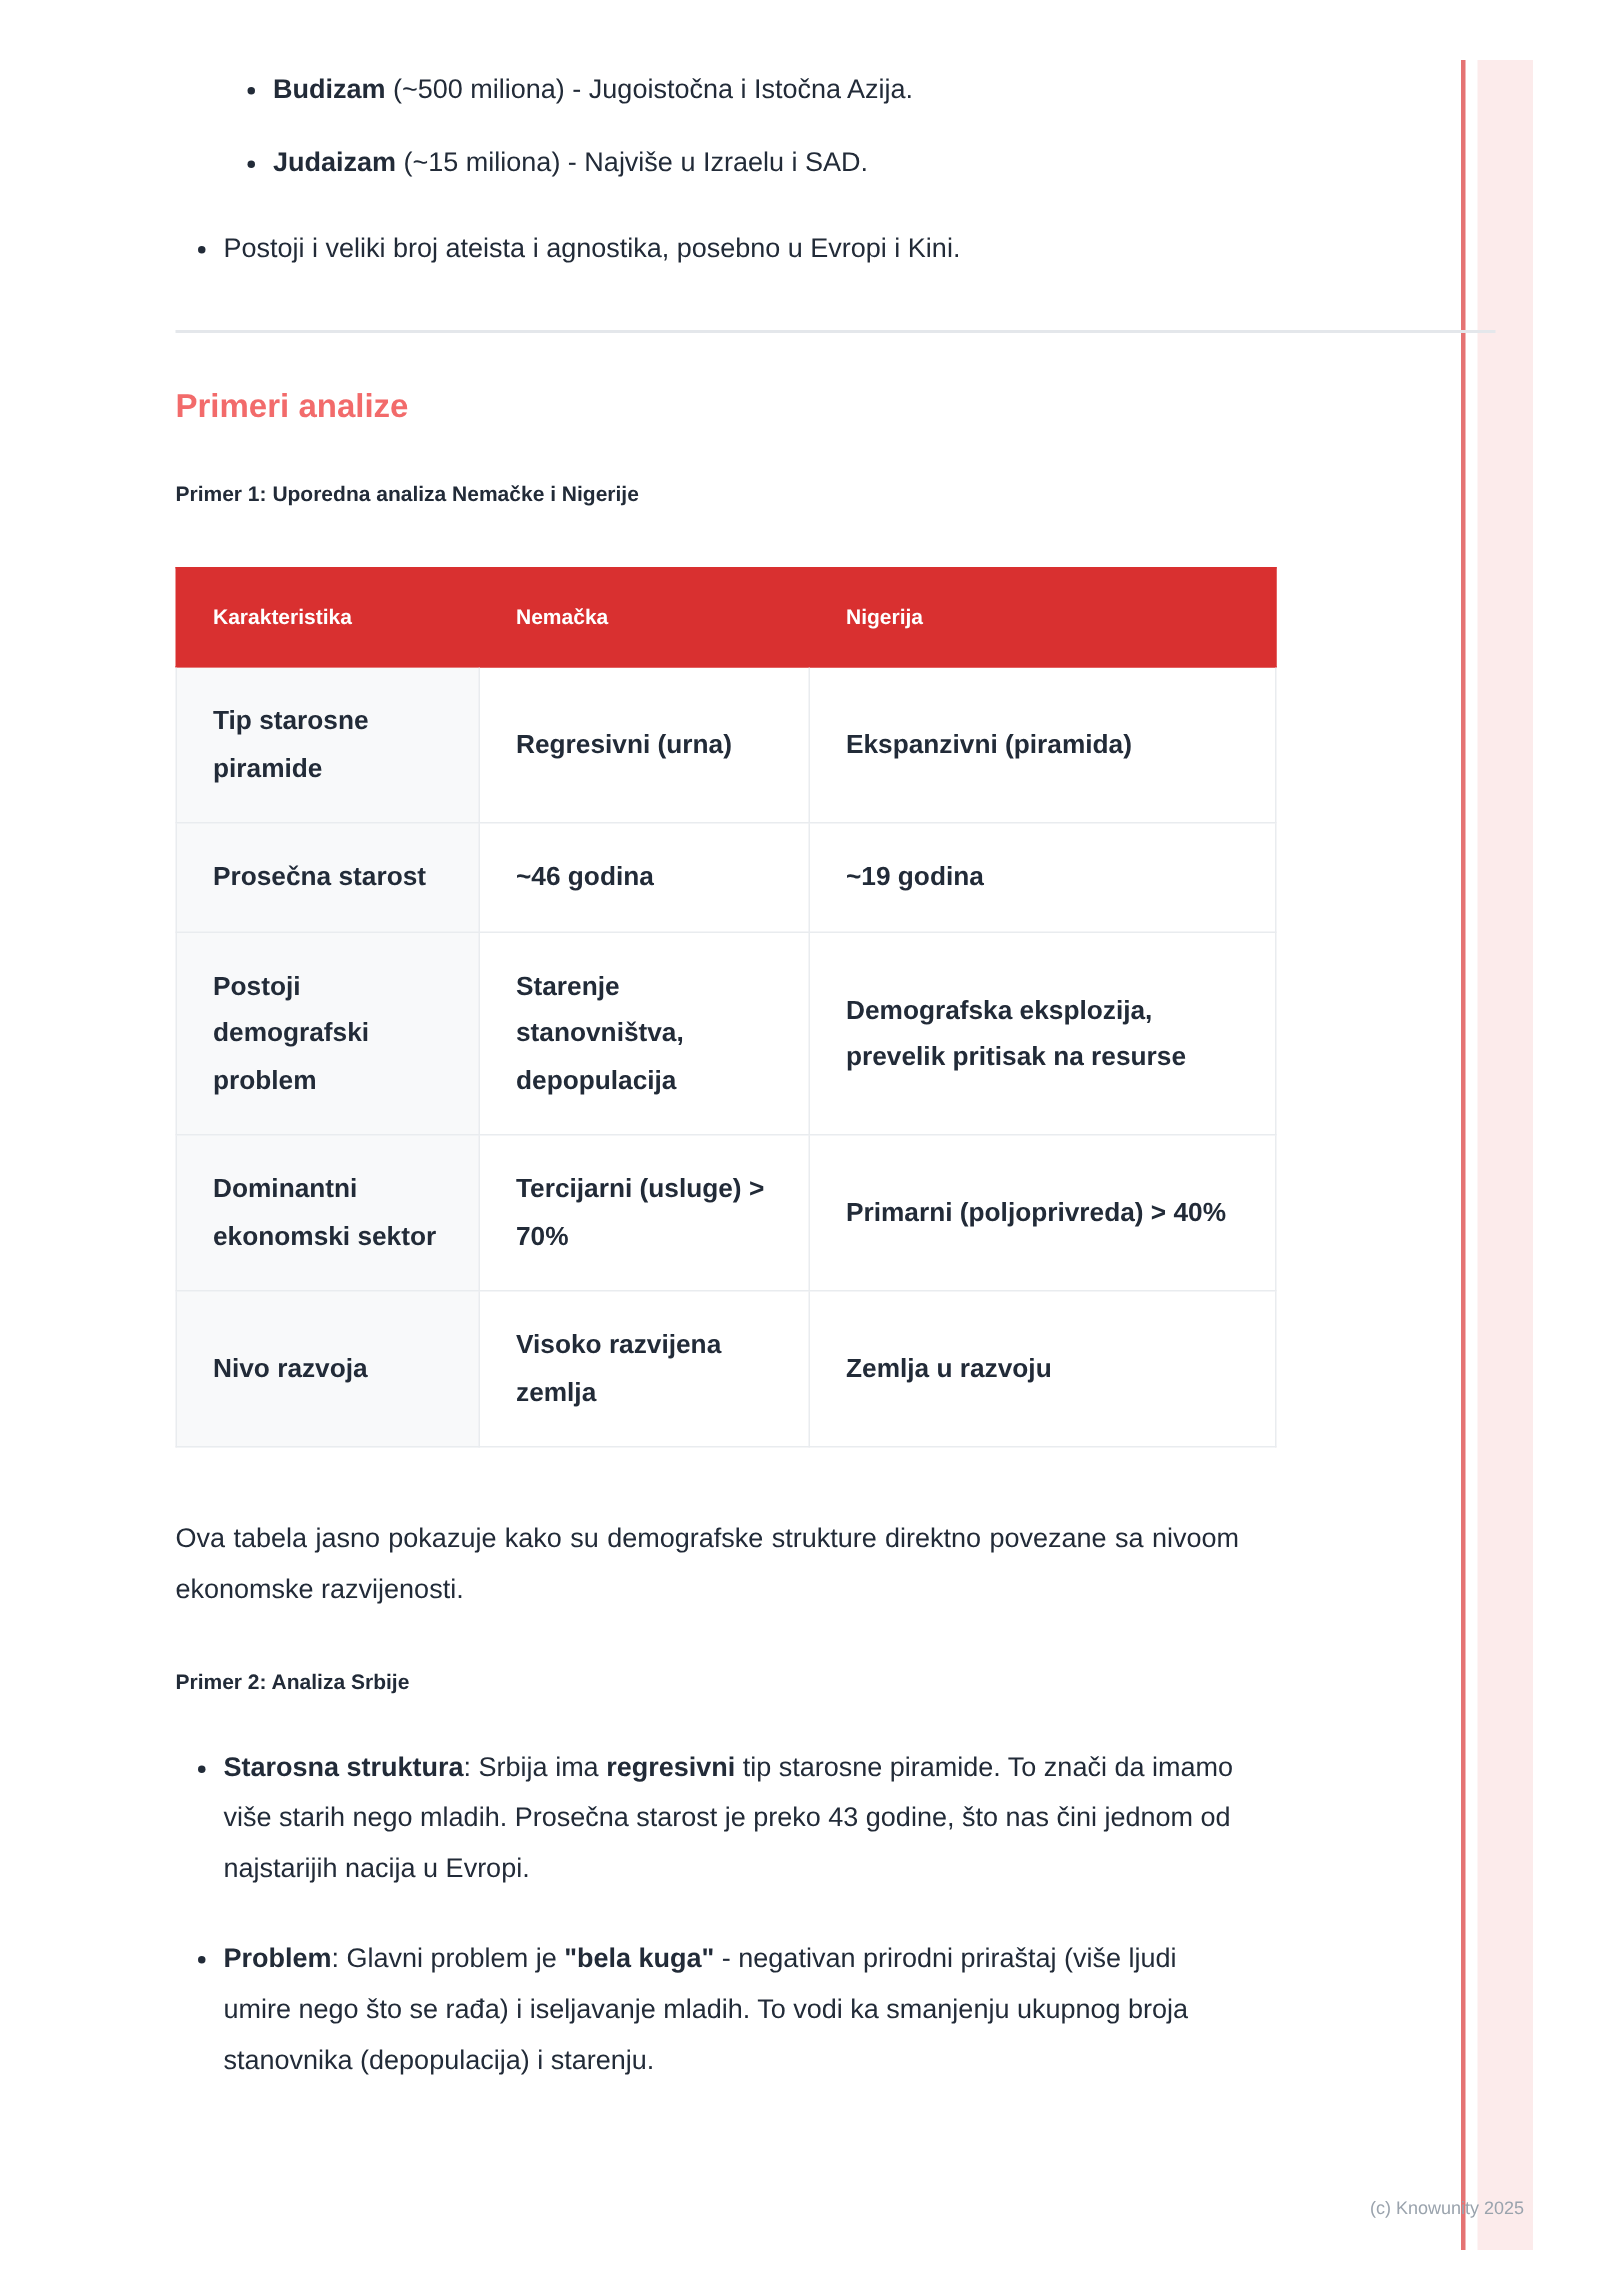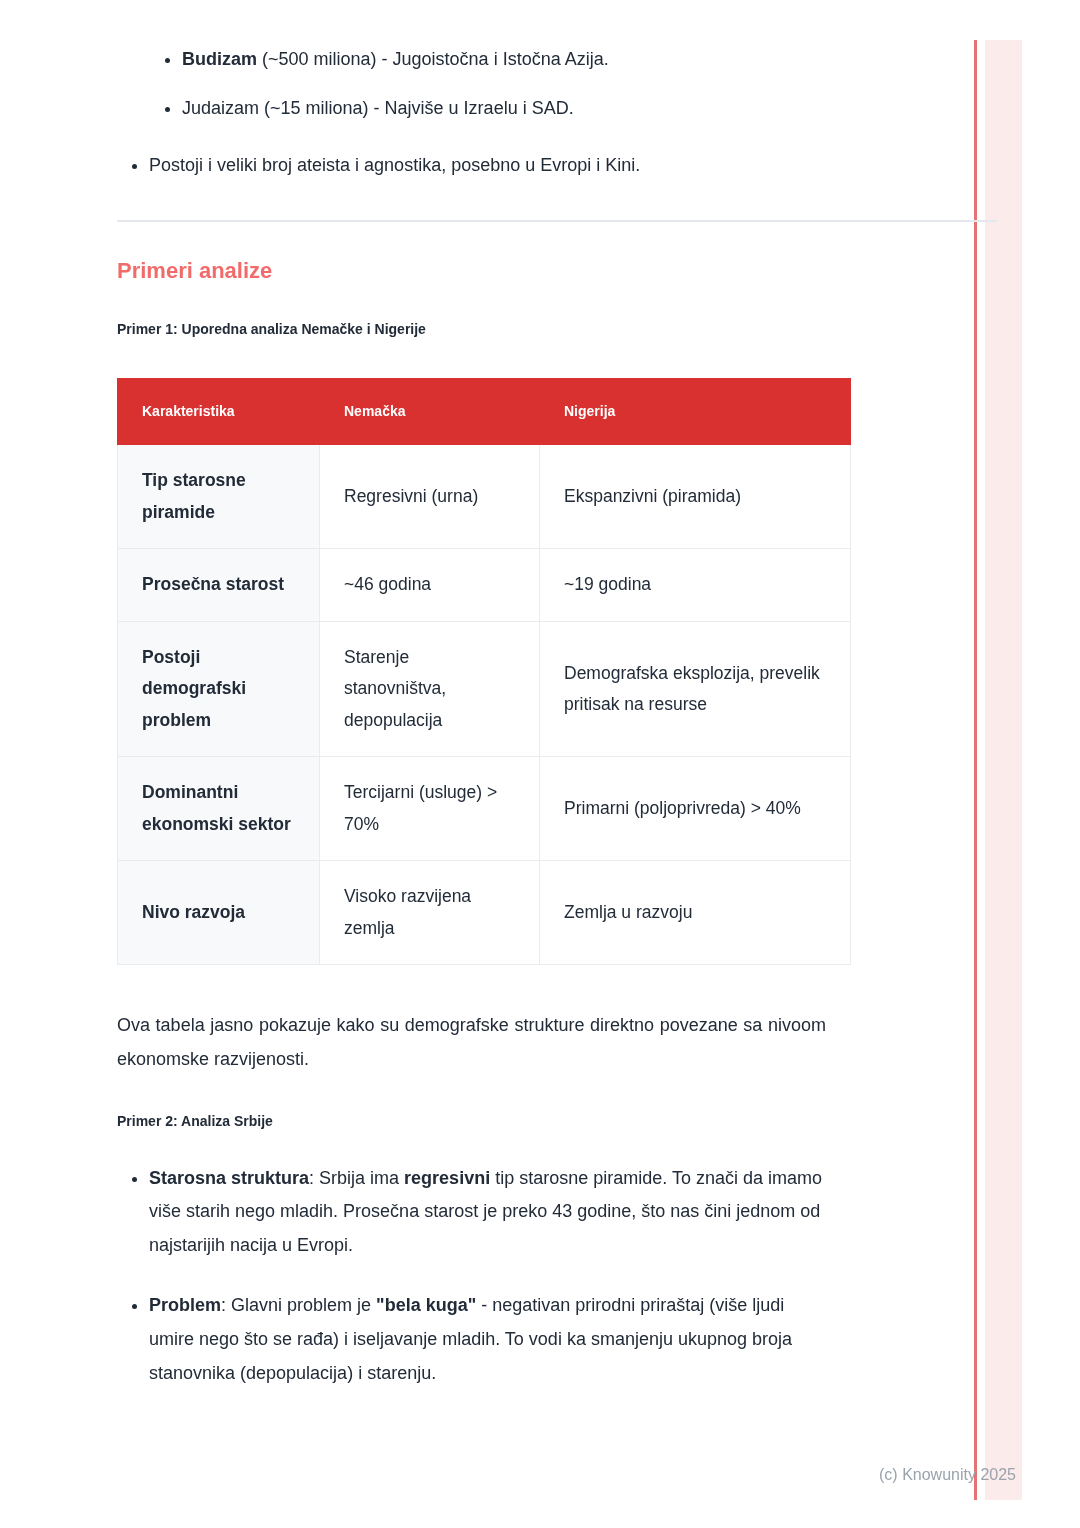--- a/index.html
+++ b/index.html
@@ -43,44 +43,44 @@
   table.cmp col.c2{width:220px;}
   table.cmp col.c3{width:311px;}
   table.cmp thead th{
     background:var(--table-header-bg);color:var(--table-header-text);
     font-weight:700;font-size:14px;text-align:left;
     padding:22px 24px;border:1px solid var(--table-header-bg);
   }
   table.cmp tbody th, table.cmp tbody td{
     border:1px solid var(--table-border);
     padding:20px 24px;vertical-align:middle;text-align:left;
-    font-size:17.5px;line-height:1.8;font-weight:400;
+    font-size:17.5px;line-height:1.8;font-weight:700;
   }
   table.cmp tbody th{background:var(--table-first-col-bg);font-weight:700;}
   p.note{margin:44px 0 0 0;text-align:justify;line-height:1.85;}
   ul.serbia{padding-left:32px;margin-top:30px;}
   ul.serbia li{margin-bottom:26px;line-height:1.88;}
   .footer{
     position:absolute;top:1463px;right:64px;z-index:2;
-    font-size:16px;color:var(--footer-text);
+    font-size:12px;color:var(--footer-text);
   }
 </style>
 </head>
 <body>
 
 <div>
 
   <div class="stripe-line"></div>
   <div class="stripe-band"></div>
 
   <div class="content">
 
     <ul class="nested">
       <li><span><span style="font-weight: 700;">Budizam</span><span> (~500 miliona) - Jugoistočna i Istočna Azija.</span></span></li>
-      <li><span><span style="font-weight: 400; text-align: right;">Judaizam</span><span> (~15 miliona) - Najviše u Izraelu i SAD.</span></span></li>
+      <li><span><span style="font-weight: 700; text-align: right;">Judaizam</span><span> (~15 miliona) - Najviše u Izraelu i SAD.</span></span></li>
     </ul>
 
     <ul class="outer">
       <li><span><span>Postoji i veliki broj ateista i agnostika, posebno u Evropi i Kini.</span></span></li>
     </ul>
 
     <div class="divider"></div>
 
     <h1 class="section-heading">Primeri analize</h1>
 

